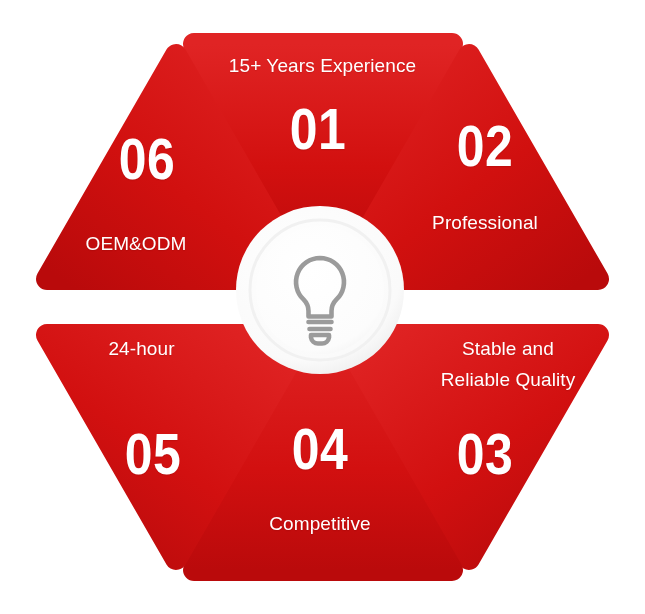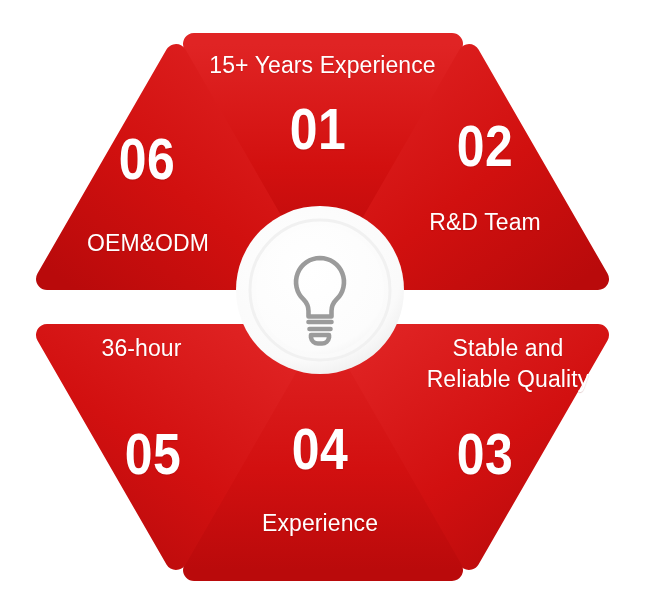--- a/index.html
+++ b/index.html
@@ -33,21 +33,21 @@
   
   .seg-text {
     position: absolute;
     color: #ffffff;
     text-align: center;
     white-space: nowrap;
     pointer-events: none;
     text-shadow: 0 1px 1px rgba(110, 0, 0, .18);
   }
   .seg-label {
-    font-size: 23px;
+    font-size: 19px;
     line-height: 31px;
     font-weight: 400;
     letter-spacing: .1px;
   }
   .seg-num {
     font-family: "Liberation Sans Narrow", "Liberation Sans", sans-serif;
     font-size: 58px;
     line-height: 58px;
     font-weight: 700;
     letter-spacing: 0.5px;
@@ -65,21 +65,21 @@
   .t03-label { left: 368px; top: 333px; width: 280px; }
   .t03-num   { left: 360px; top: 425px; width: 250px; }
 
   .t04-num   { left: 175px; top: 420px; width: 290px; }
   .t04-label { left: 175px; top: 508px; width: 290px; }
 
   .t05-label { left: 0px;  top: 333px; width: 283px; }
   .t05-num   { left: 28px; top: 425px; width: 250px; }
 
   .t06-num   { left: 22px; top: 130px; width: 250px; }
-  .t06-label { left: 18px; top: 228px; width: 260px; }
+  .t06-label { left: 6px; top: 228px; width: 260px; }
 </style>
 </head>
 <body>
 
 <div id="stage">
 
   <svg id="wedges" viewBox="0 0 645 614">
     <defs>
       <linearGradient id="gradTop" x1="0" y1="0" x2="0" y2="1">
         <stop offset="0%" stop-color="#E02424"></stop>
@@ -152,35 +152,35 @@
       <line x1="309.5" y1="329" x2="330.5" y2="329"></line>
       <path d="M 311 335 l 18 0 l 0 2.5 a 7 7 0 0 1 -7 6 l -4 0 a 7 7 0 0 1 -7 -6 Z"></path>
     </g>
   </svg>
 
   <div class="seg-text seg-label t01-label">15+ Years Experience</div>
   <div class="seg-text seg-num t01-num">01</div>
 
   <div class="seg-text seg-num t02-num">02</div>
   <div class="seg-text seg-label t02-label">
-    <div>R&amp;D Team</div>
+    <div>Professional</div>
   </div>
 
   <div class="seg-text seg-label t03-label">
     <div>Stable and</div>
     <div>Reliable Quality</div>
   </div>
   <div class="seg-text seg-num t03-num">03</div>
 
   <div class="seg-text seg-num t04-num">04</div>
   <div class="seg-text seg-label t04-label">
-    <div>Experience</div>
+    <div>Competitive</div>
   </div>
 
   <div class="seg-text seg-label t05-label">
-    <div>36-hour</div>
+    <div>24-hour</div>
   </div>
   <div class="seg-text seg-num t05-num">05</div>
 
   <div class="seg-text seg-num t06-num">06</div>
   <div class="seg-text seg-label t06-label">OEM&amp;ODM</div>
 
 </div>
 
 </body></html>

